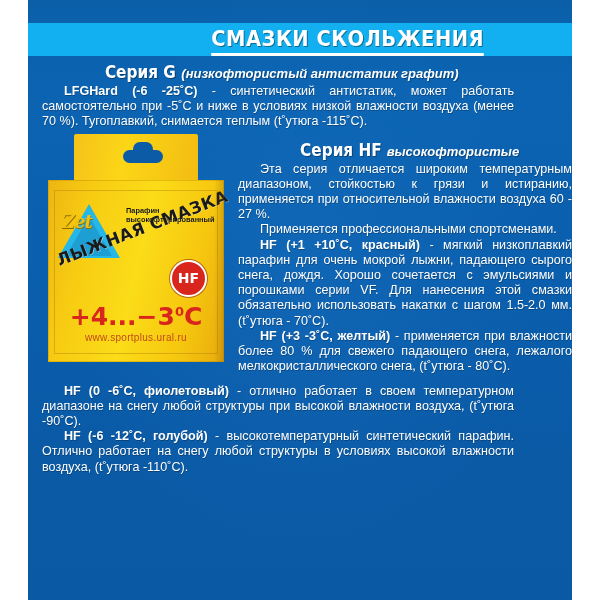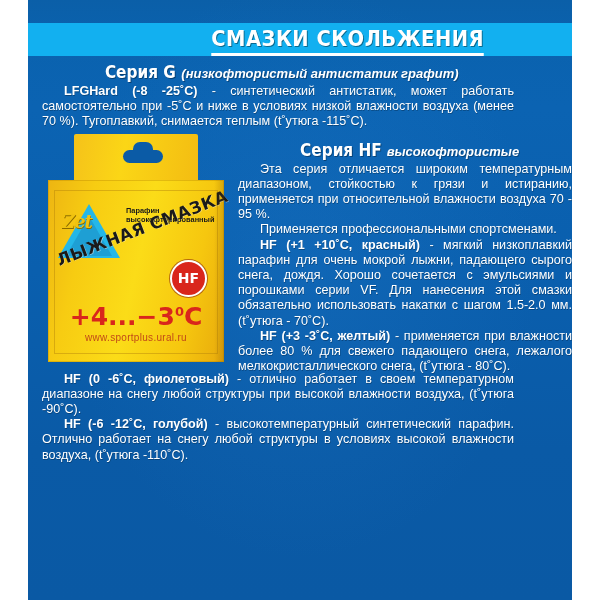--- a/index.html
+++ b/index.html
@@ -320,21 +320,21 @@
     width: 176px;
     text-align: center;
     color: #c24a18;
     font-family: "Liberation Sans", sans-serif;
     font-size: 10px;
     letter-spacing: 0.3px;
   }
 
   
   .bottom {
-    margin-top: 6px;
+    margin-top: 18px;
   }
 </style>
 </head>
 <body>
 
 <div id="page">
   <div class="poster">
 
     <div class="header-band">
       <div class="header-title">
@@ -344,21 +344,21 @@
 
     <div class="content">
       <div class="pad">
 
         <div class="series-head">
           <span class="s-name">Серия G</span><span class="s-sub">(низкофтористый антистатик графит)</span>
         </div>
 
 
 
-        <p class="body"><b class="lbl">LFGHard (-8 -25˚С)</b><span> - синтетический антистатик, может работать самостоятельно при -5˚С и ниже в условиях низкой влажности воздуха (менее 70 %). Тугоплавкий, снимается теплым (t˚утюга -115˚С).</span></p>
+        <p class="body"><b class="lbl">LFGHard (-6 -25˚С)</b><span> - синтетический антистатик, может работать самостоятельно при -5˚С и ниже в условиях низкой влажности воздуха (менее 70 %). Тугоплавкий, снимается теплым (t˚утюга -115˚С).</span></p>
 
         <div class="mid">
 
           <div class="mid-left">
             <div class="prodwrap">
               <div class="box">
                 <div class="hangtab">
                   <div class="hanghole"></div>
                 </div>
                 <div class="boxface">
@@ -387,21 +387,21 @@
                 </div>
               </div>
             </div>
           </div>
 
           <div class="mid-right">
             <div class="series-head">
               <span class="s-name">Серия HF</span><span class="s-sub">высокофтористые</span>
             </div>
 
-            <p class="body">Эта серия отличается широким температурным диапазоном, стойкостью к грязи и истиранию, применяется при относительной влажности воздуха 70 - 95 %.</p>
+            <p class="body">Эта серия отличается широким температурным диапазоном, стойкостью к грязи и истиранию, применяется при относительной влажности воздуха 60 - 27 %.</p>
             <p class="body">Применяется профессиональными спортсменами.</p>
 
             <p class="body"><b class="lbl">HF (+1 +10˚С, красный)</b><span> - мягкий низкоплавкий парафин для очень мокрой лыжни, падающего сырого снега, дождя. Хорошо сочетается с эмульсиями и порошками серии VF. Для нанесения этой смазки обязательно использовать накатки с шагом 1.5-2.0 мм. (t˚утюга - 70˚С).</span></p>
 
             <p class="body"><b class="lbl">HF (+3 -3˚С, желтый)</b><span> - применяется при влажности более 80 % для свежего падающего снега, лежалого мелкокристаллического снега, (t˚утюга - 80˚С).</span></p>
           </div>
 
         </div>
 
         <div class="bottom">

